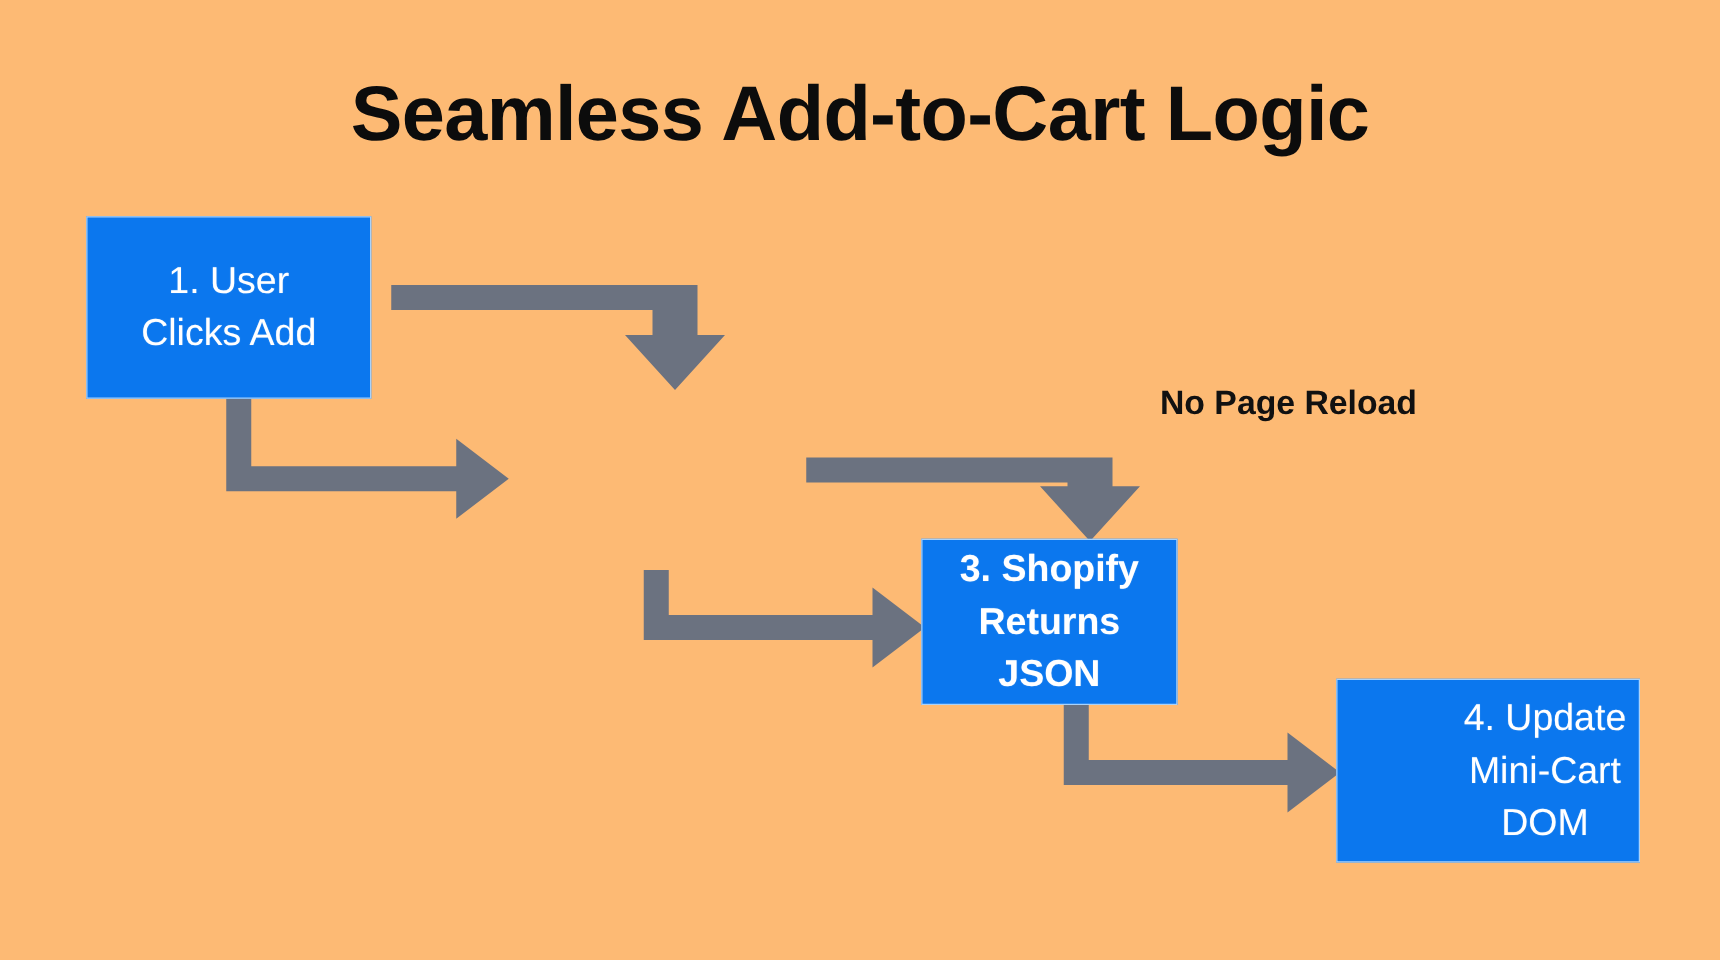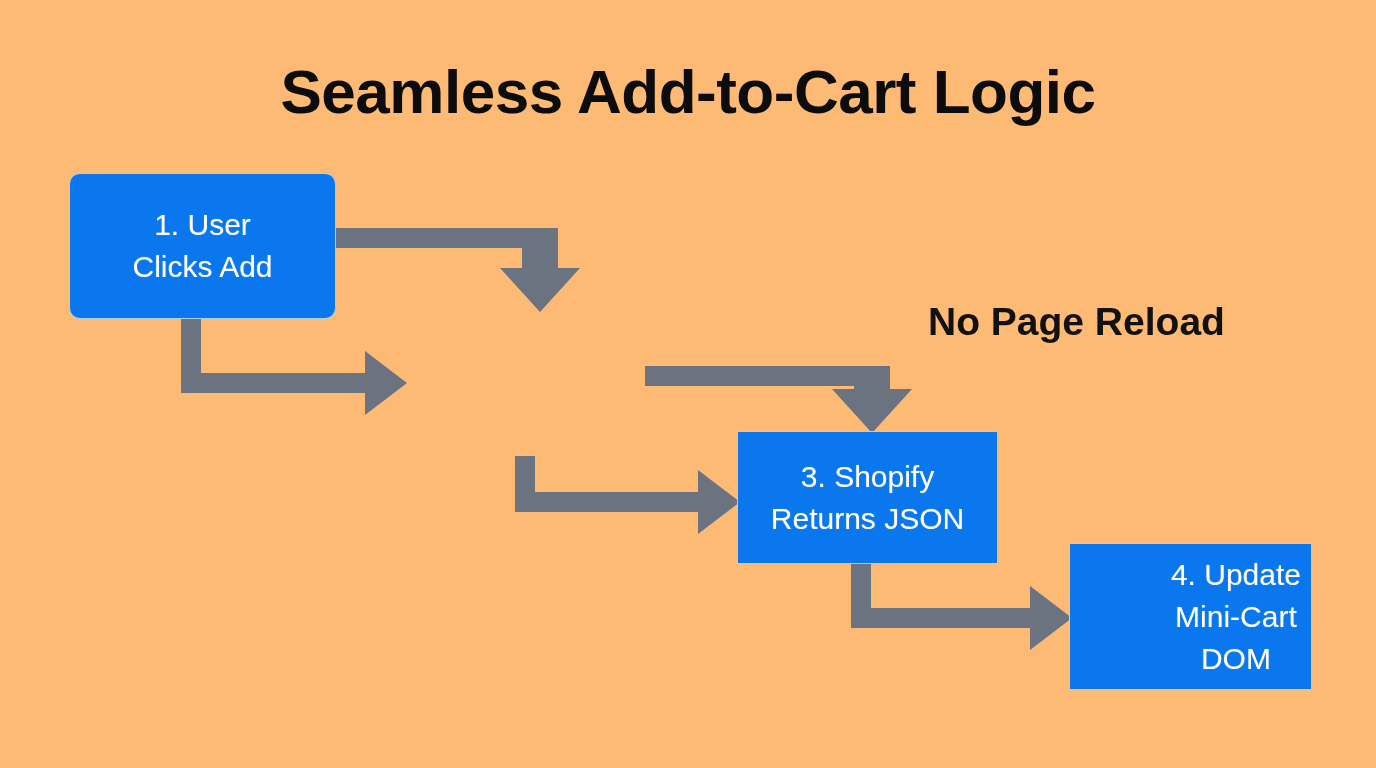--- a/index.html
+++ b/index.html
@@ -45,30 +45,30 @@
     line-height: 42px;
     font-weight: normal;
     border: 1px solid #a8d2fb;
     text-shadow: 0 0 1px rgba(255,255,255,0.35);
   }
   .node-label {
     display: block;
     padding: 0 10px;
     white-space: pre-line;
   }
-  #node-1 { left: 69px;   top: 173px; width: 267px; height: 146px; border-radius: 11px; }
+  #node-1 { left: 69px;   top: 173px; width: 228px; height: 146px; }
   #node-2 { left: 403px;  top: 310px; width: 242px; height: 146px; }
-  #node-3 { left: 737px;  top: 431px; width: 261px; height: 133px; }
+  #node-3 { left: 737px;  top: 431px; width: 205px; height: 133px; font-weight: bold; }
   #node-4 { left: 1069px; top: 543px; width: 243px; height: 147px; justify-content: flex-end; }
 
   #annotation-no-page-reload {
     position: absolute;
     left: 928px;
     top: 303px;
-    font-size: 39px;
+    font-size: 27px;
     font-weight: bold;
     color: #111111;
     white-space: nowrap;
     line-height: 38px;
   }
 
   #arrow-layer {
     position: absolute;
     left: 0;
     top: 0;

